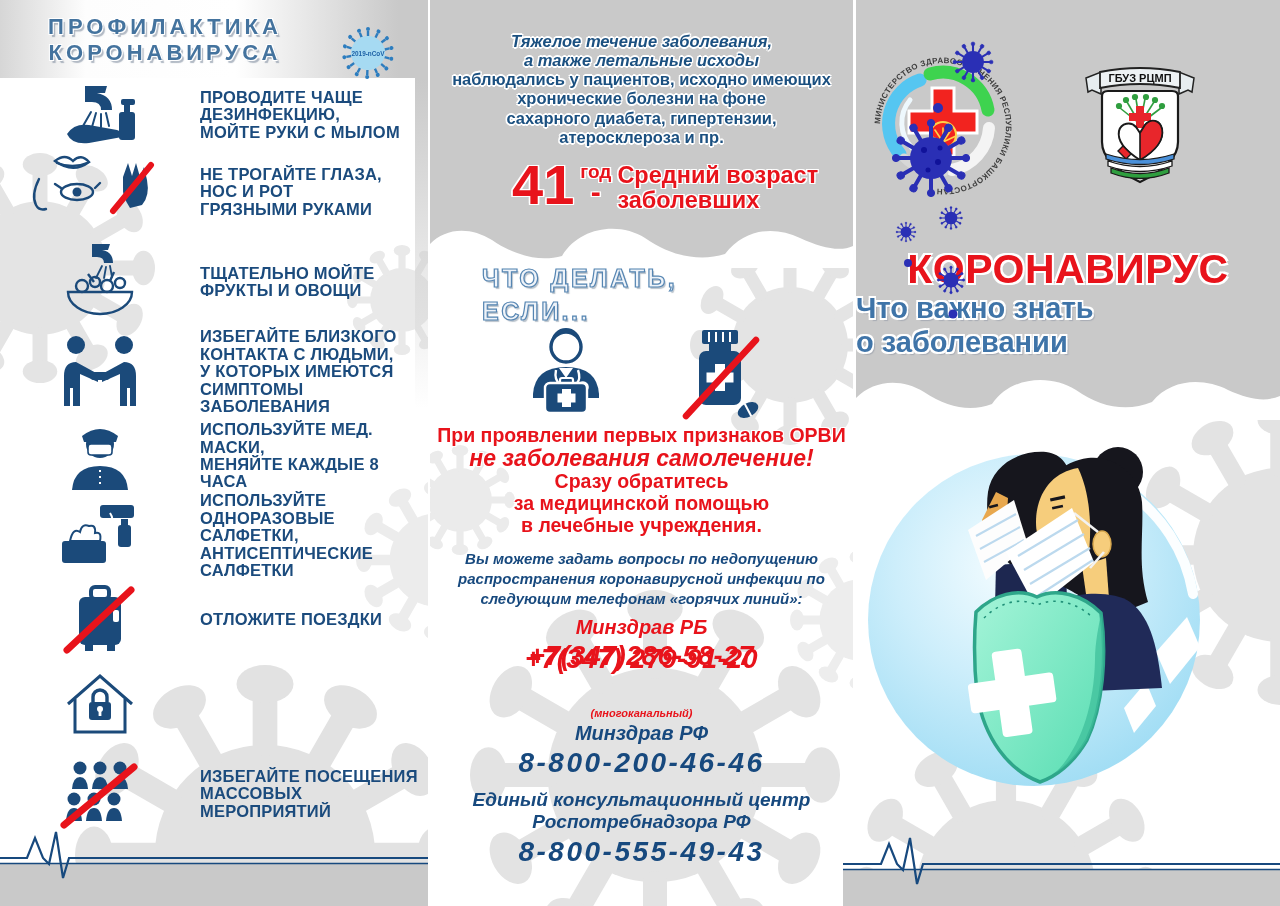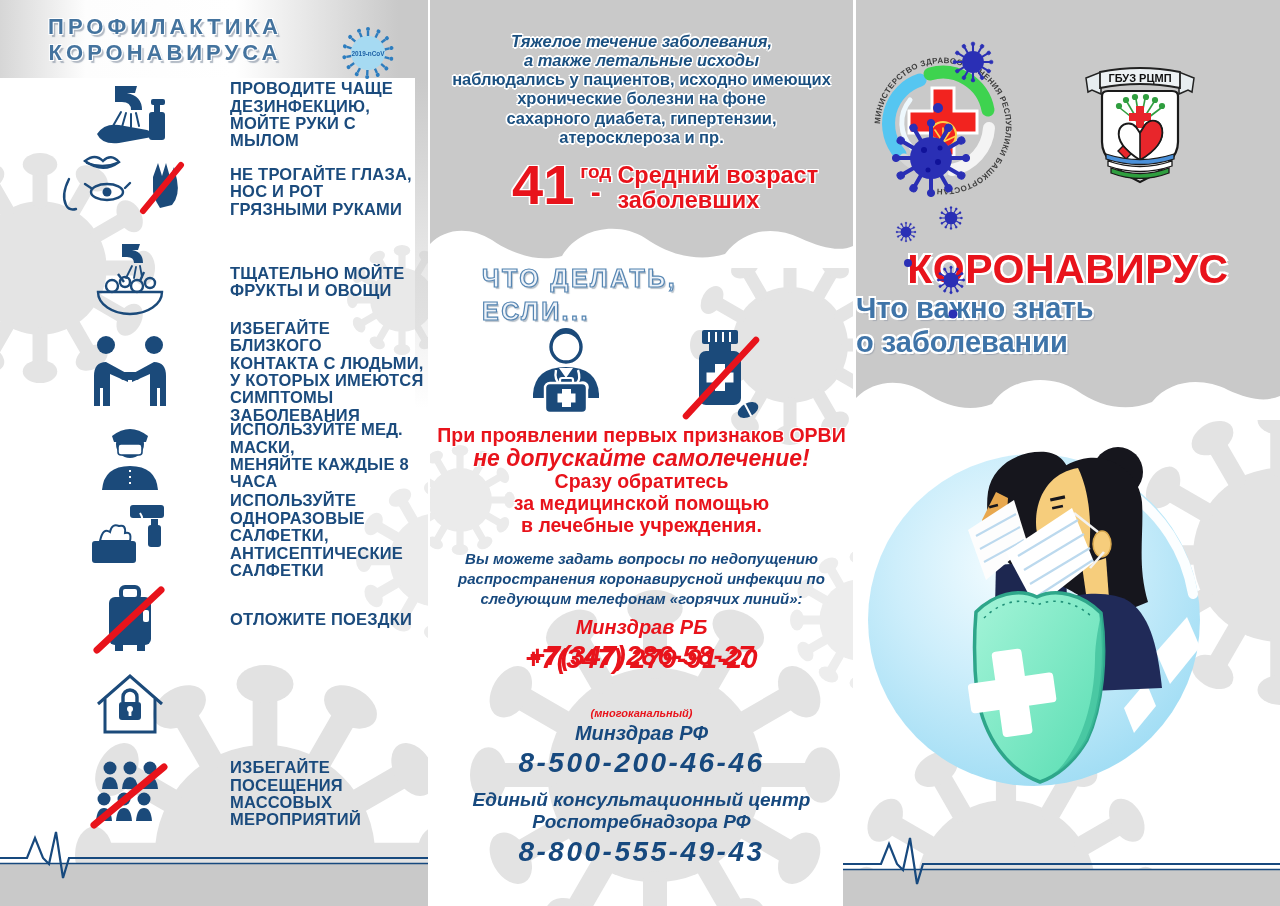--- a/index.html
+++ b/index.html
@@ -15,21 +15,21 @@
   
   #hdr-band{position:absolute;top:0;left:0;width:428px;height:78px;z-index:2;
     background:linear-gradient(90deg,#d6d6d6 0%,#fdfdfd 20%,#ffffff 55%,#c9c9c9 93%);}
   #hdr-title{position:absolute;top:14px;left:0;width:330px;text-align:center;
     font-size:22px;font-weight:bold;letter-spacing:4px;line-height:1.18;color:#44739e;
     text-shadow:-1px -1px 0 #fff,1px -1px 0 #fff,-1px 1px 0 #fff,1px 1px 0 #fff,2.5px 2.5px 1px rgba(115,130,150,.55);}
   #hdr-badge{position:absolute;top:25px;left:340px;}
   #right-fade{position:absolute;top:78px;right:0;width:13px;height:330px;z-index:1;
     background:linear-gradient(180deg,#c9c9c9 0%,rgba(201,201,201,0) 100%);}
   #items{position:absolute;top:84px;left:0;width:428px;z-index:2;}
-  .item{display:flex;align-items:center;padding-left:30px;}
+  .item{display:flex;align-items:center;}
   .item .icon-box{flex:0 0 200px;display:flex;justify-content:center;align-items:center;}
   .item .item-text{flex:1;padding-right:4px;font-size:16.5px;font-weight:bold;
     color:#1b4b7d;line-height:1.06;letter-spacing:.2px;}
   .ih1{height:62px}.ih2{height:92px}.ih3{height:88px}.ih4{height:92px}.ih5{height:76px}
   .ih6{height:84px}.ih7{height:84px}.ih8{height:84px}.ih9{height:96px}
 
   
   .ecg{position:absolute;z-index:3;}
   .strip{position:absolute;background:#c9c9c9;z-index:2;}
   #strip-left{left:0;top:864px;width:428px;height:42px;}
@@ -416,35 +416,35 @@
           <rect x="28.5" y="46.5" width="27" height="10" fill="#fff"></rect>
         <g transform="rotate(-28 70 84)">
             <ellipse cx="70" cy="84" rx="11" ry="6.8" fill="#1b4a7a"></ellipse>
             <line x1="70" y1="77" x2="70" y2="91" stroke="#fff" stroke-width="2"></line>
           </g>
         <line x1="8" y1="90" x2="78" y2="14" stroke="#e8131b" stroke-width="6.5" stroke-linecap="round"></line>
       </svg>
     </div>
 
     <div id="warn1" class="warn">При проявлении первых признаков ОРВИ</div>
-    <div id="warn2" class="warn">не допускайте самолечение!</div>
+    <div id="warn2" class="warn">не заболевания самолечение!</div>
     <div id="warn3" class="warn pre">Сразу обратитесь
 за медицинской помощью
 в лечебные учреждения.</div>
 
     <div id="hotline-intro" class="pre">Вы можете задать вопросы по недопущению
 распространения коронавирусной инфекции по
 следующим  телефонам  «горячих  линий»:</div>
 
     <div id="hl1-name" class="hl-name">Минздрав РБ</div>
     <div id="hl1-p1" class="hl-phone">+7(347)286-58-27</div>
     <div id="hl1-p2" class="hl-phone">+7(347) 279-91-20</div>
     <div id="hl1-note" class="hl-phone">(многоканальный)</div>
     <div id="hl2-name" class="hl-name">Минздрав РФ</div>
-    <div id="hl2-p1" class="hl-phone">8-500-200-46-46</div>
+    <div id="hl2-p1" class="hl-phone">8-800-200-46-46</div>
     <div id="hl3-name" class="hl-name pre">Единый консультационный центр
 Роспотребнадзора РФ</div>
     <div id="hl3-p1" class="hl-phone">8-800-555-49-43</div>
   </section>
 
   <section class="panel" id="right-panel">
     <svg class="wm" width="424" height="906">
       <use href="#wmv" fill="#e3e3e3" transform="translate(424,555) scale(1.5)"></use>
       <use href="#wmv" fill="#e3e3e3" transform="translate(150,890) scale(1.55)"></use>
     </svg>

